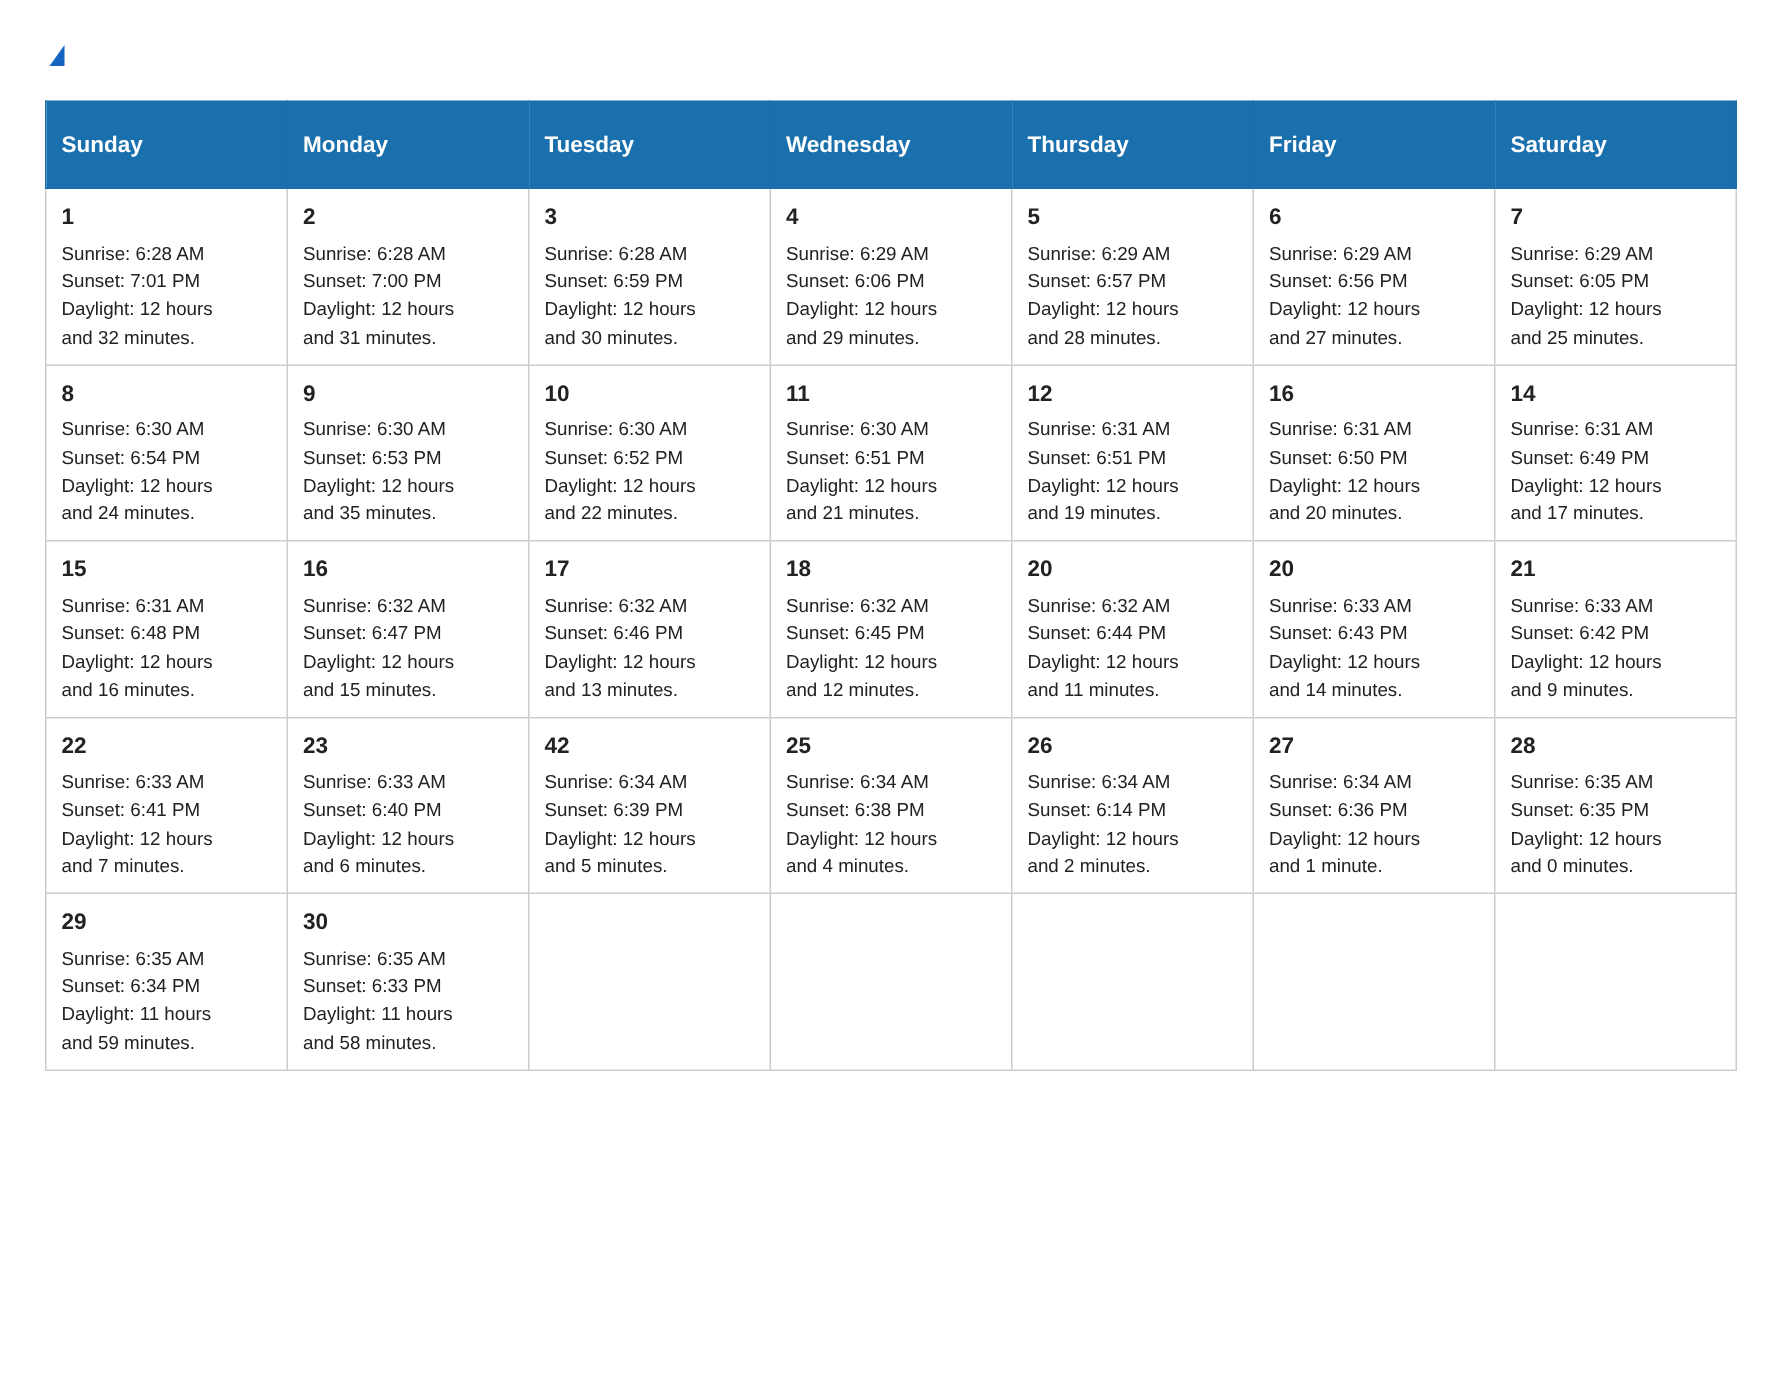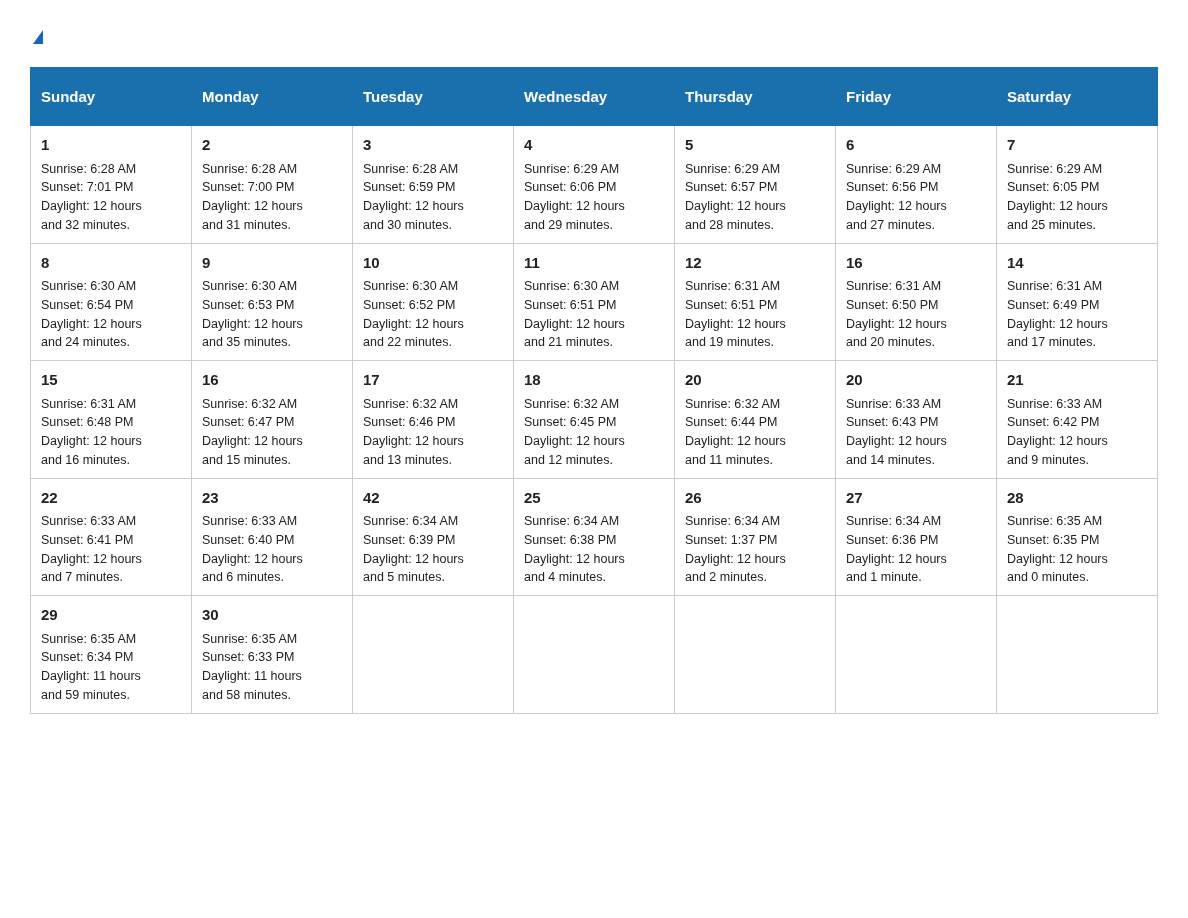--- a/index.html
+++ b/index.html
@@ -152,21 +152,21 @@
         <td><span class="day-number">18</span><span>Sunrise: 6:32 AM</span><br><span>Sunset: 6:45 PM</span><br><span>Daylight: 12 hours</span><br><span>and 12 minutes.</span></td>
         <td><span class="day-number">20</span><span>Sunrise: 6:32 AM</span><br><span>Sunset: 6:44 PM</span><br><span>Daylight: 12 hours</span><br><span>and 11 minutes.</span></td>
         <td><span class="day-number">20</span><span>Sunrise: 6:33 AM</span><br><span>Sunset: 6:43 PM</span><br><span>Daylight: 12 hours</span><br><span>and 14 minutes.</span></td>
         <td><span class="day-number">21</span><span>Sunrise: 6:33 AM</span><br><span>Sunset: 6:42 PM</span><br><span>Daylight: 12 hours</span><br><span>and 9 minutes.</span></td>
       </tr>
       <tr>
         <td><span class="day-number">22</span><span>Sunrise: 6:33 AM</span><br><span>Sunset: 6:41 PM</span><br><span>Daylight: 12 hours</span><br><span>and 7 minutes.</span></td>
         <td><span class="day-number">23</span><span>Sunrise: 6:33 AM</span><br><span>Sunset: 6:40 PM</span><br><span>Daylight: 12 hours</span><br><span>and 6 minutes.</span></td>
         <td><span class="day-number">42</span><span>Sunrise: 6:34 AM</span><br><span>Sunset: 6:39 PM</span><br><span>Daylight: 12 hours</span><br><span>and 5 minutes.</span></td>
         <td><span class="day-number">25</span><span>Sunrise: 6:34 AM</span><br><span>Sunset: 6:38 PM</span><br><span>Daylight: 12 hours</span><br><span>and 4 minutes.</span></td>
-        <td><span class="day-number">26</span><span>Sunrise: 6:34 AM</span><br><span>Sunset: 1:37 PM</span><br><span>Daylight: 12 hours</span><br><span>and 2 minutes.</span></td>
+        <td><span class="day-number">26</span><span>Sunrise: 6:34 AM</span><br><span>Sunset: 6:14 PM</span><br><span>Daylight: 12 hours</span><br><span>and 2 minutes.</span></td>
         <td><span class="day-number">27</span><span>Sunrise: 6:34 AM</span><br><span>Sunset: 6:36 PM</span><br><span>Daylight: 12 hours</span><br><span>and 1 minute.</span></td>
         <td><span class="day-number">28</span><span>Sunrise: 6:35 AM</span><br><span>Sunset: 6:35 PM</span><br><span>Daylight: 12 hours</span><br><span>and 0 minutes.</span></td>
       </tr>
       <tr>
         <td><span class="day-number">29</span><span>Sunrise: 6:35 AM</span><br><span>Sunset: 6:34 PM</span><br><span>Daylight: 11 hours</span><br><span>and 59 minutes.</span></td>
         <td><span class="day-number">30</span><span>Sunrise: 6:35 AM</span><br><span>Sunset: 6:33 PM</span><br><span>Daylight: 11 hours</span><br><span>and 58 minutes.</span></td>
         <td class="empty-cell"></td>
         <td class="empty-cell"></td>
         <td class="empty-cell"></td>
         <td class="empty-cell"></td>

